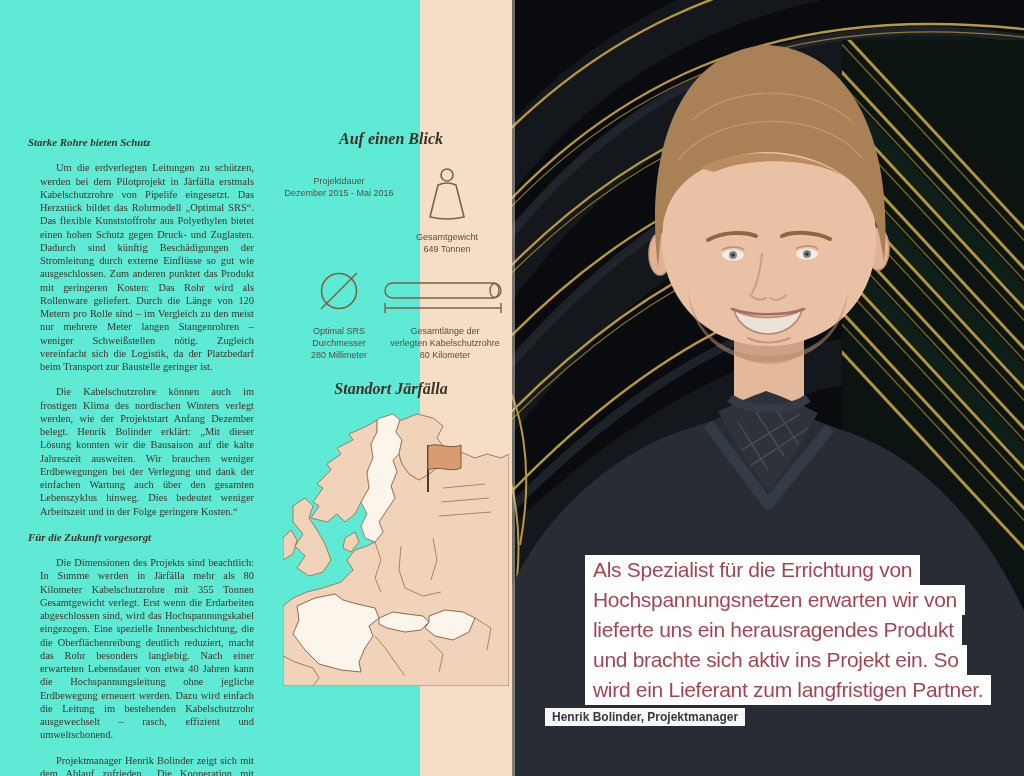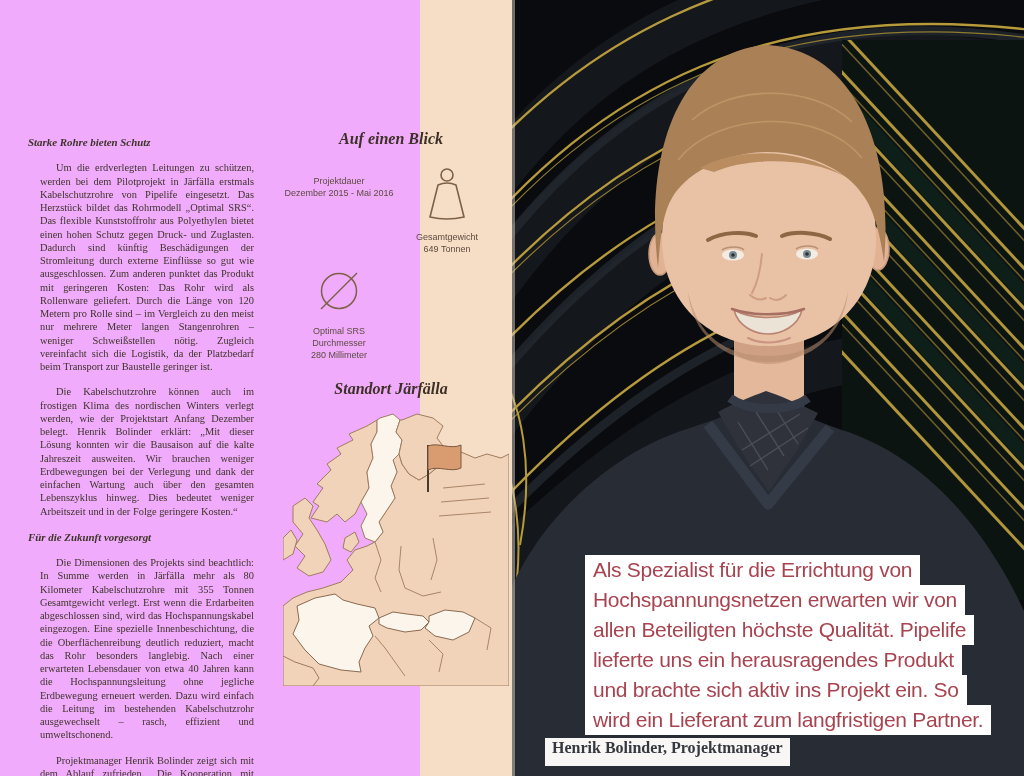--- a/index.html
+++ b/index.html
@@ -3,21 +3,21 @@
 <meta charset="utf-8">
 <style>
   html,body { margin:0; padding:0; }
   body {
     width:1024px; height:776px; position:relative; overflow:hidden;
     background:#f6ddc6;
     font-family:"Liberation Serif", serif;
   }
 
   
-  .page-left { position:absolute; left:0; top:0; width:420px; height:776px; background:#f0abfc; }
+  .page-left { position:absolute; left:0; top:0; width:420px; height:776px; background:#5eead4; }
 
   .article {
     position:absolute; left:28px; top:136px; width:238px;
     color:#3f3429; font-size:10.4px; line-height:13.25px; text-align:justify;
   }
   .article .sec-head {
     font-style:italic; font-weight:bold; font-size:10.9px; margin:0 0 2px 0; text-align:left;
   }
   .article p { margin:12px; text-indent:16px; }
   .article .sec2 { margin-top:13px; }
@@ -51,21 +51,21 @@
   
   .quote { position:absolute; left:545px; top:555px; width:475px; font-family:"Liberation Sans", sans-serif; }
   .quote-line {
     display:table; background:#ffffff; color:#a84350;
     font-size:21px; line-height:26px; letter-spacing:-0.3px;
     padding:2px 8px;
     margin-left:40px;
   }
   .quote-attr {
     display:table; background:#f8f7f5; color:#35383e; font-weight:bold;
-    font-size:16px; line-height:13px; padding:3px 7px 12px 7px; margin-top:3px;font-family:Liberation Serif, serif;
+    font-size:12px; line-height:13px; padding:3px 7px 2px 7px; margin-top:3px;
   }
 </style>
 </head>
 <body>
 
 <div class="page-left">
 
   <div class="article">
     <div class="sec-head">Starke Rohre bieten Schutz</div>
     <p>Um die erdverlegten Leitungen zu schützen, werden bei dem Pilotprojekt in Järfälla erstmals Kabelschutzrohre von Pipelife eingesetzt. Das Herzstück bildet das Rohrmodell „Optimal SRS“. Das flexible Kunststoffrohr aus Polyethylen bietet einen hohen Schutz gegen Druck- und Zuglasten. Dadurch sind künftig Beschädigungen der Stromleitung durch externe Einflüsse so gut wie ausgeschlossen. Zum anderen punktet das Produkt mit geringeren Kosten: Das Rohr wird als Rollenware geliefert. Durch die Länge von 120 Metern pro Rolle sind – im Vergleich zu den meist nur mehrere Meter langen Stangenrohren – weniger Schweißstellen nötig. Zugleich vereinfacht sich die Logistik, da der Platzbedarf beim Transport zur Baustelle geringer ist.</p>
@@ -109,20 +109,38 @@
         </g>
       </svg>
     </div>
     <div class="stat-label">
       <div>Optimal SRS</div>
       <div>Durchmesser</div>
       <div>280 Millimeter</div>
     </div>
   </div>
 
+  <div class="stat" id="stat-3">
+    <div class="stat-icon">
+      <svg width="126" height="36" viewBox="0 0 126 36">
+        <g stroke="#7d6146" stroke-width="1.4" fill="none">
+          <rect x="3" y="3" width="116" height="15" rx="7.5"></rect>
+          <ellipse cx="112.5" cy="10.5" rx="4.5" ry="7"></ellipse>
+          <line x1="3" y1="28" x2="119" y2="28"></line>
+          <line x1="3" y1="23" x2="3" y2="33"></line>
+          <line x1="119" y1="23" x2="119" y2="33"></line>
+        </g>
+      </svg>
+    </div>
+    <div class="stat-label">
+      <div>Gesamtlänge der</div>
+      <div>verlegten Kabelschutzrohre</div>
+      <div>80 Kilometer</div>
+    </div>
+  </div>
 
   <div class="mid-heading" id="map-heading">Standort Järfälla</div>
 
   <div class="map-wrap">
     <svg width="226" height="276" viewBox="0 0 226 276">
       <g stroke="#a07c5f" stroke-width="1" stroke-linejoin="round">
 
         <path fill="#f1d3b9" d="M0,196 L10,188 L24,182 L40,178 L58,172 L70,160 L64,150 L72,140 L84,136 L92,132 L100,122 L96,112 L104,100 L112,88 L108,76 L114,62 L110,50 L116,44 L119,54 L126,64 L136,70 L146,64 L156,56 L150,48 L158,40 L166,46 L178,42 L192,48 L204,44 L218,48 L226,44 L226,276 L0,276 Z"></path>
 
         <path fill="#f1d3b9" d="M28,108 L36,96 L30,92 L40,78 L34,74 L48,60 L44,54 L58,44 L54,38 L70,30 L66,24 L84,16 L94,10 L94,22 L88,34 L90,48 L84,62 L86,78 L78,92 L72,104 L62,112 L54,104 L44,112 Z"></path>
@@ -295,18 +313,17 @@
       <path d="M196,424 L256,504 L318,428" stroke="#343a46" stroke-width="11" fill="none" stroke-linejoin="round"></path>
     </g>
 
     <rect x="0" y="0" width="3" height="776" fill="#d8cfc2" opacity="0.5"></rect>
   </svg>
 </div>
 
 <div class="quote">
   <div class="quote-line">Als Spezialist für die Errichtung von</div>
   <div class="quote-line">Hochspannungsnetzen erwarten wir von</div>
-  <div class="quote-line">allen Beteiligten höchste Qualität. Pipelife</div>
   <div class="quote-line">lieferte uns ein herausragendes Produkt</div>
   <div class="quote-line">und brachte sich aktiv ins Projekt ein. So</div>
   <div class="quote-line">wird ein Lieferant zum langfristigen Partner.</div>
   <div class="quote-attr">Henrik Bolinder, Projektmanager</div>
 </div>
 
 </body></html>

